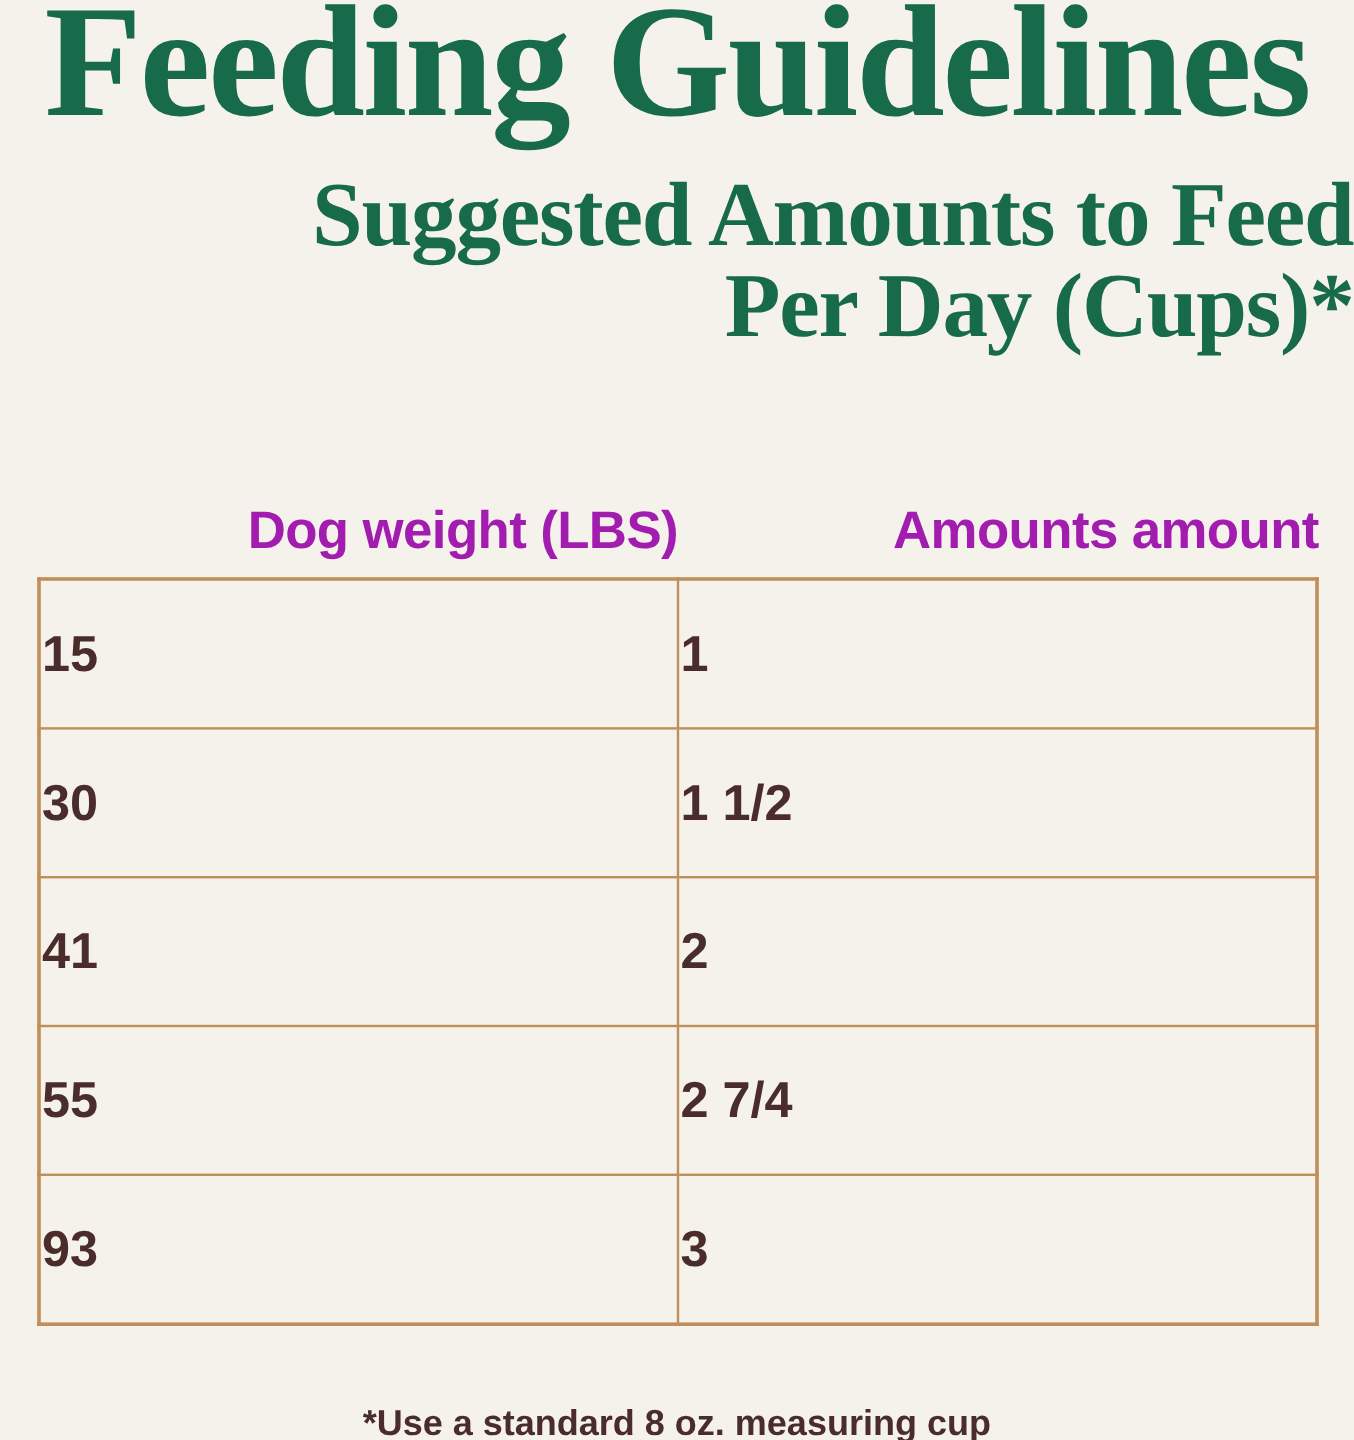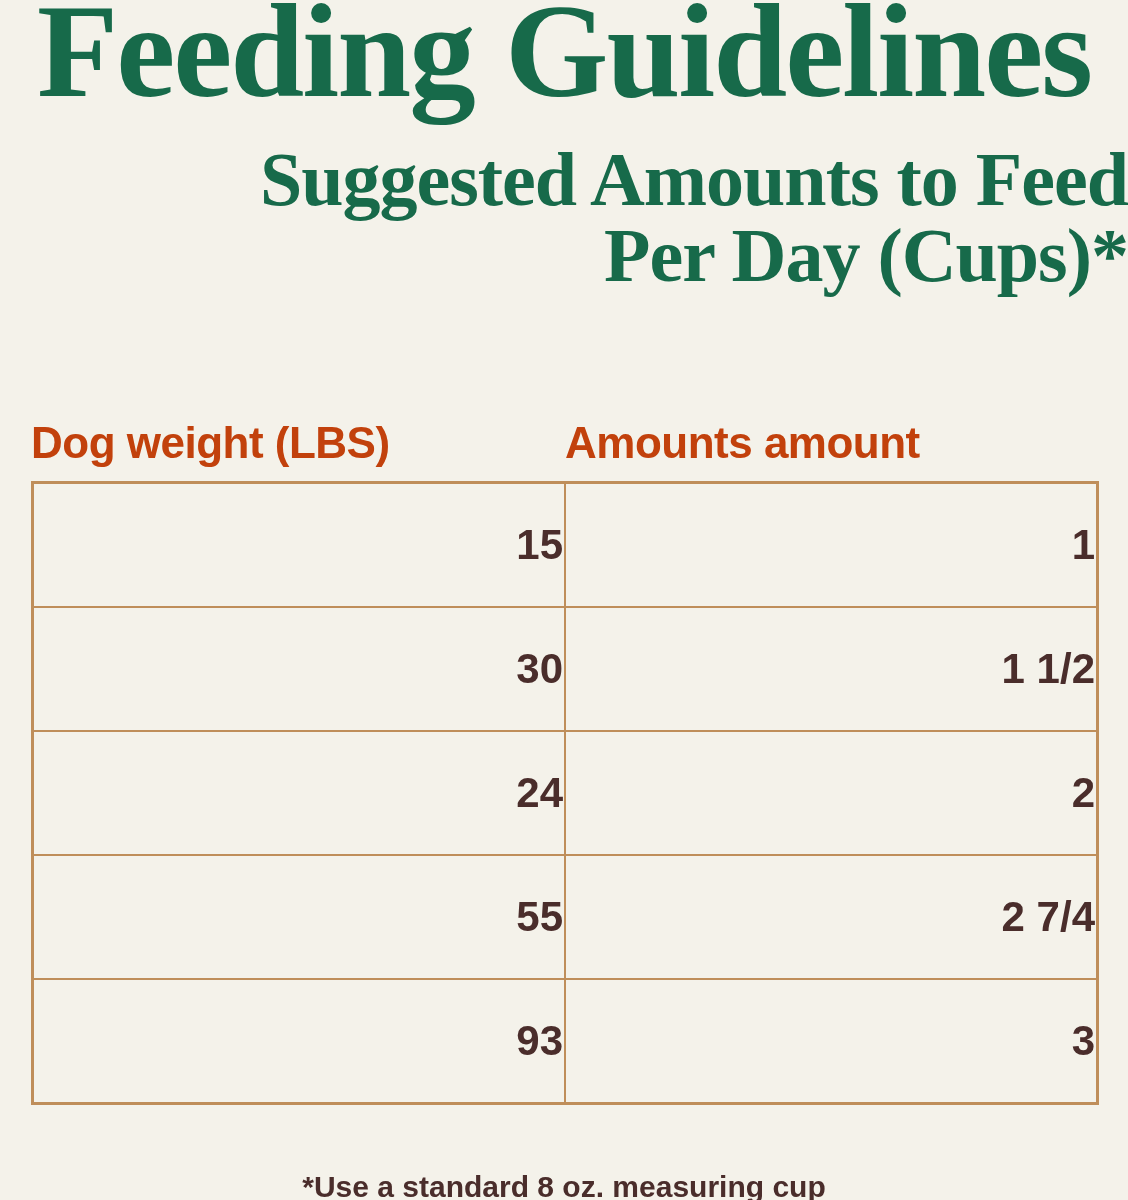--- a/index.html
+++ b/index.html
@@ -44,41 +44,41 @@
   }
   .col-headers {
     position: absolute;
     top: 419px;
     left: 31px;
     width: 1068px;
     display: flex;
   }
   .col-header {
     flex: 1;
-    text-align: left;
+    text-align: right;
     font-weight: bold;
     font-size: 44px;
     line-height: 48px;
     letter-spacing: -0.5px;
-    color: #c2410c;
+    color: #a21caf;
   }
   table.feeding-table {
     position: absolute;
     top: 481px;
     left: 31px;
     width: 1068px;
     height: 624px;
     border-collapse: collapse;
     table-layout: fixed;
     border: 3px solid #bf8e5a;
   }
   table.feeding-table td {
     width: 50%;
     border: 2px solid #bf8e5a;
-    text-align: right;
+    text-align: left;
     vertical-align: middle;
     font-weight: bold;
     font-size: 42px;
     color: #4a2d2b;
   }
   .footnote {
     position: absolute;
     top: 1170px;
     left: 0;
     width: 1128px;
@@ -109,21 +109,21 @@
     <tbody>
       <tr>
         <td>15</td>
         <td>1</td>
       </tr>
       <tr>
         <td>30</td>
         <td>1 1/2</td>
       </tr>
       <tr>
-        <td>24</td>
+        <td>41</td>
         <td>2</td>
       </tr>
       <tr>
         <td>55</td>
         <td>2 7/4</td>
       </tr>
       <tr>
         <td>93</td>
         <td>3</td>
       </tr>

